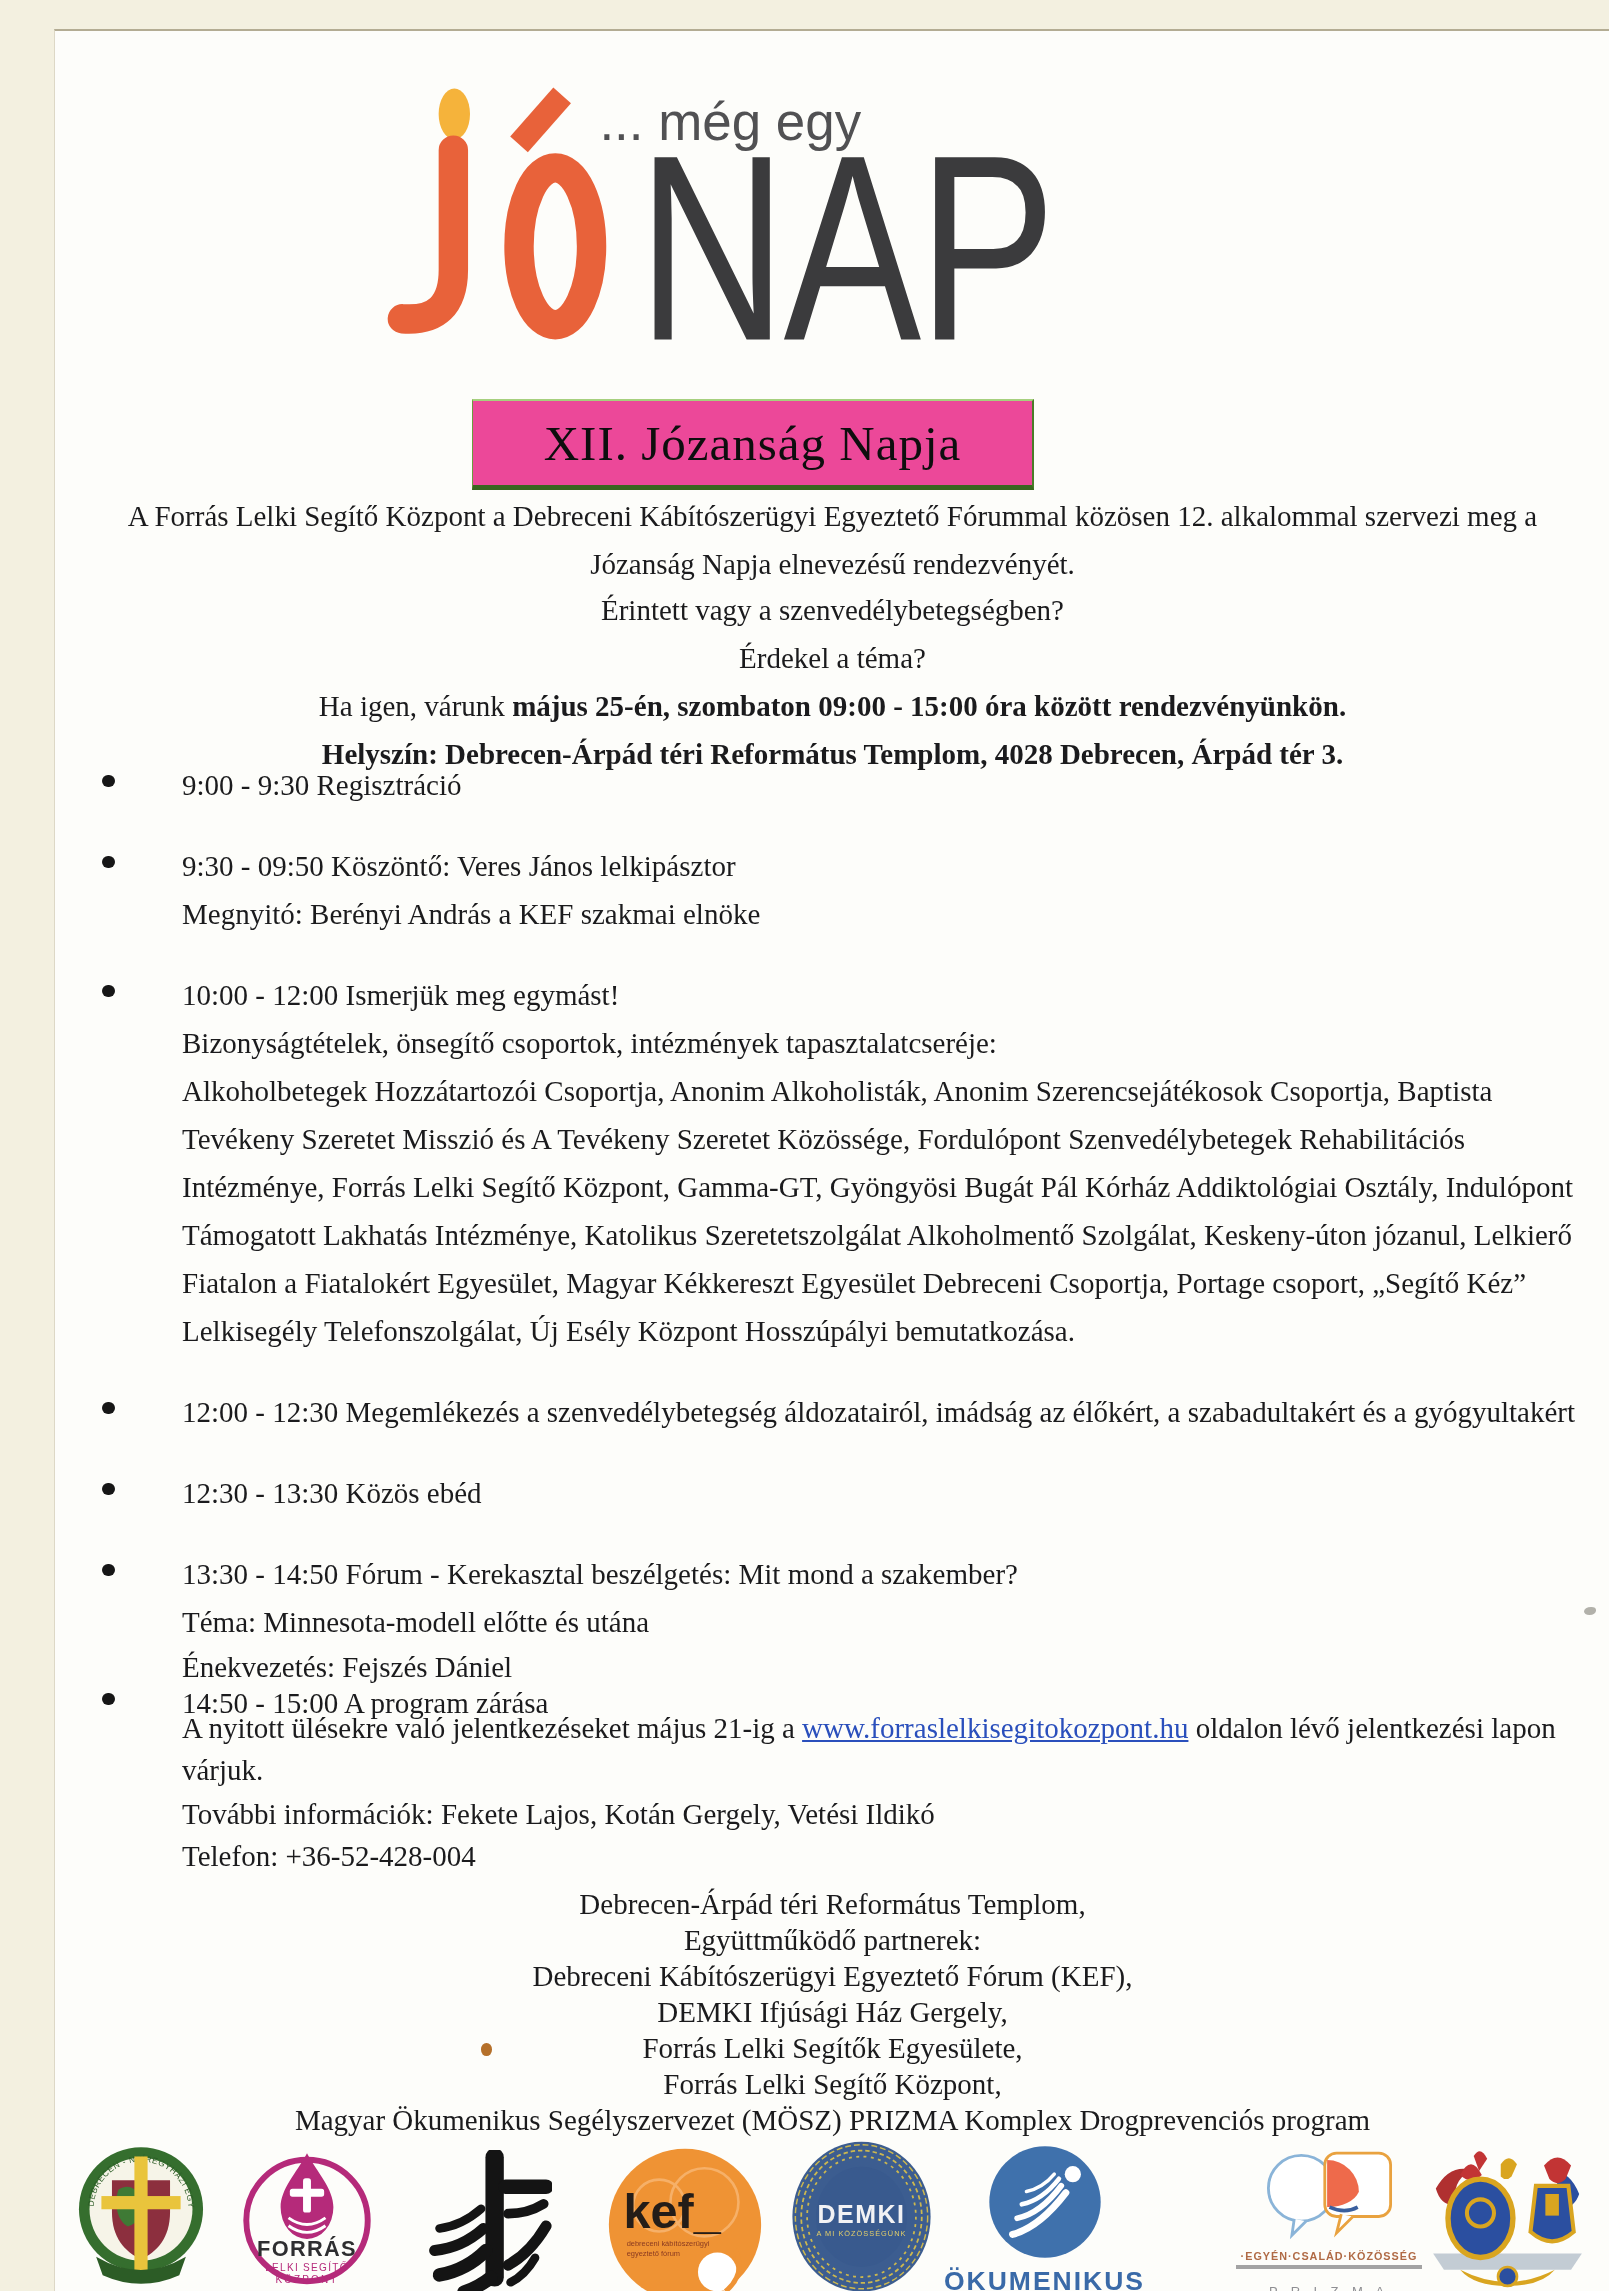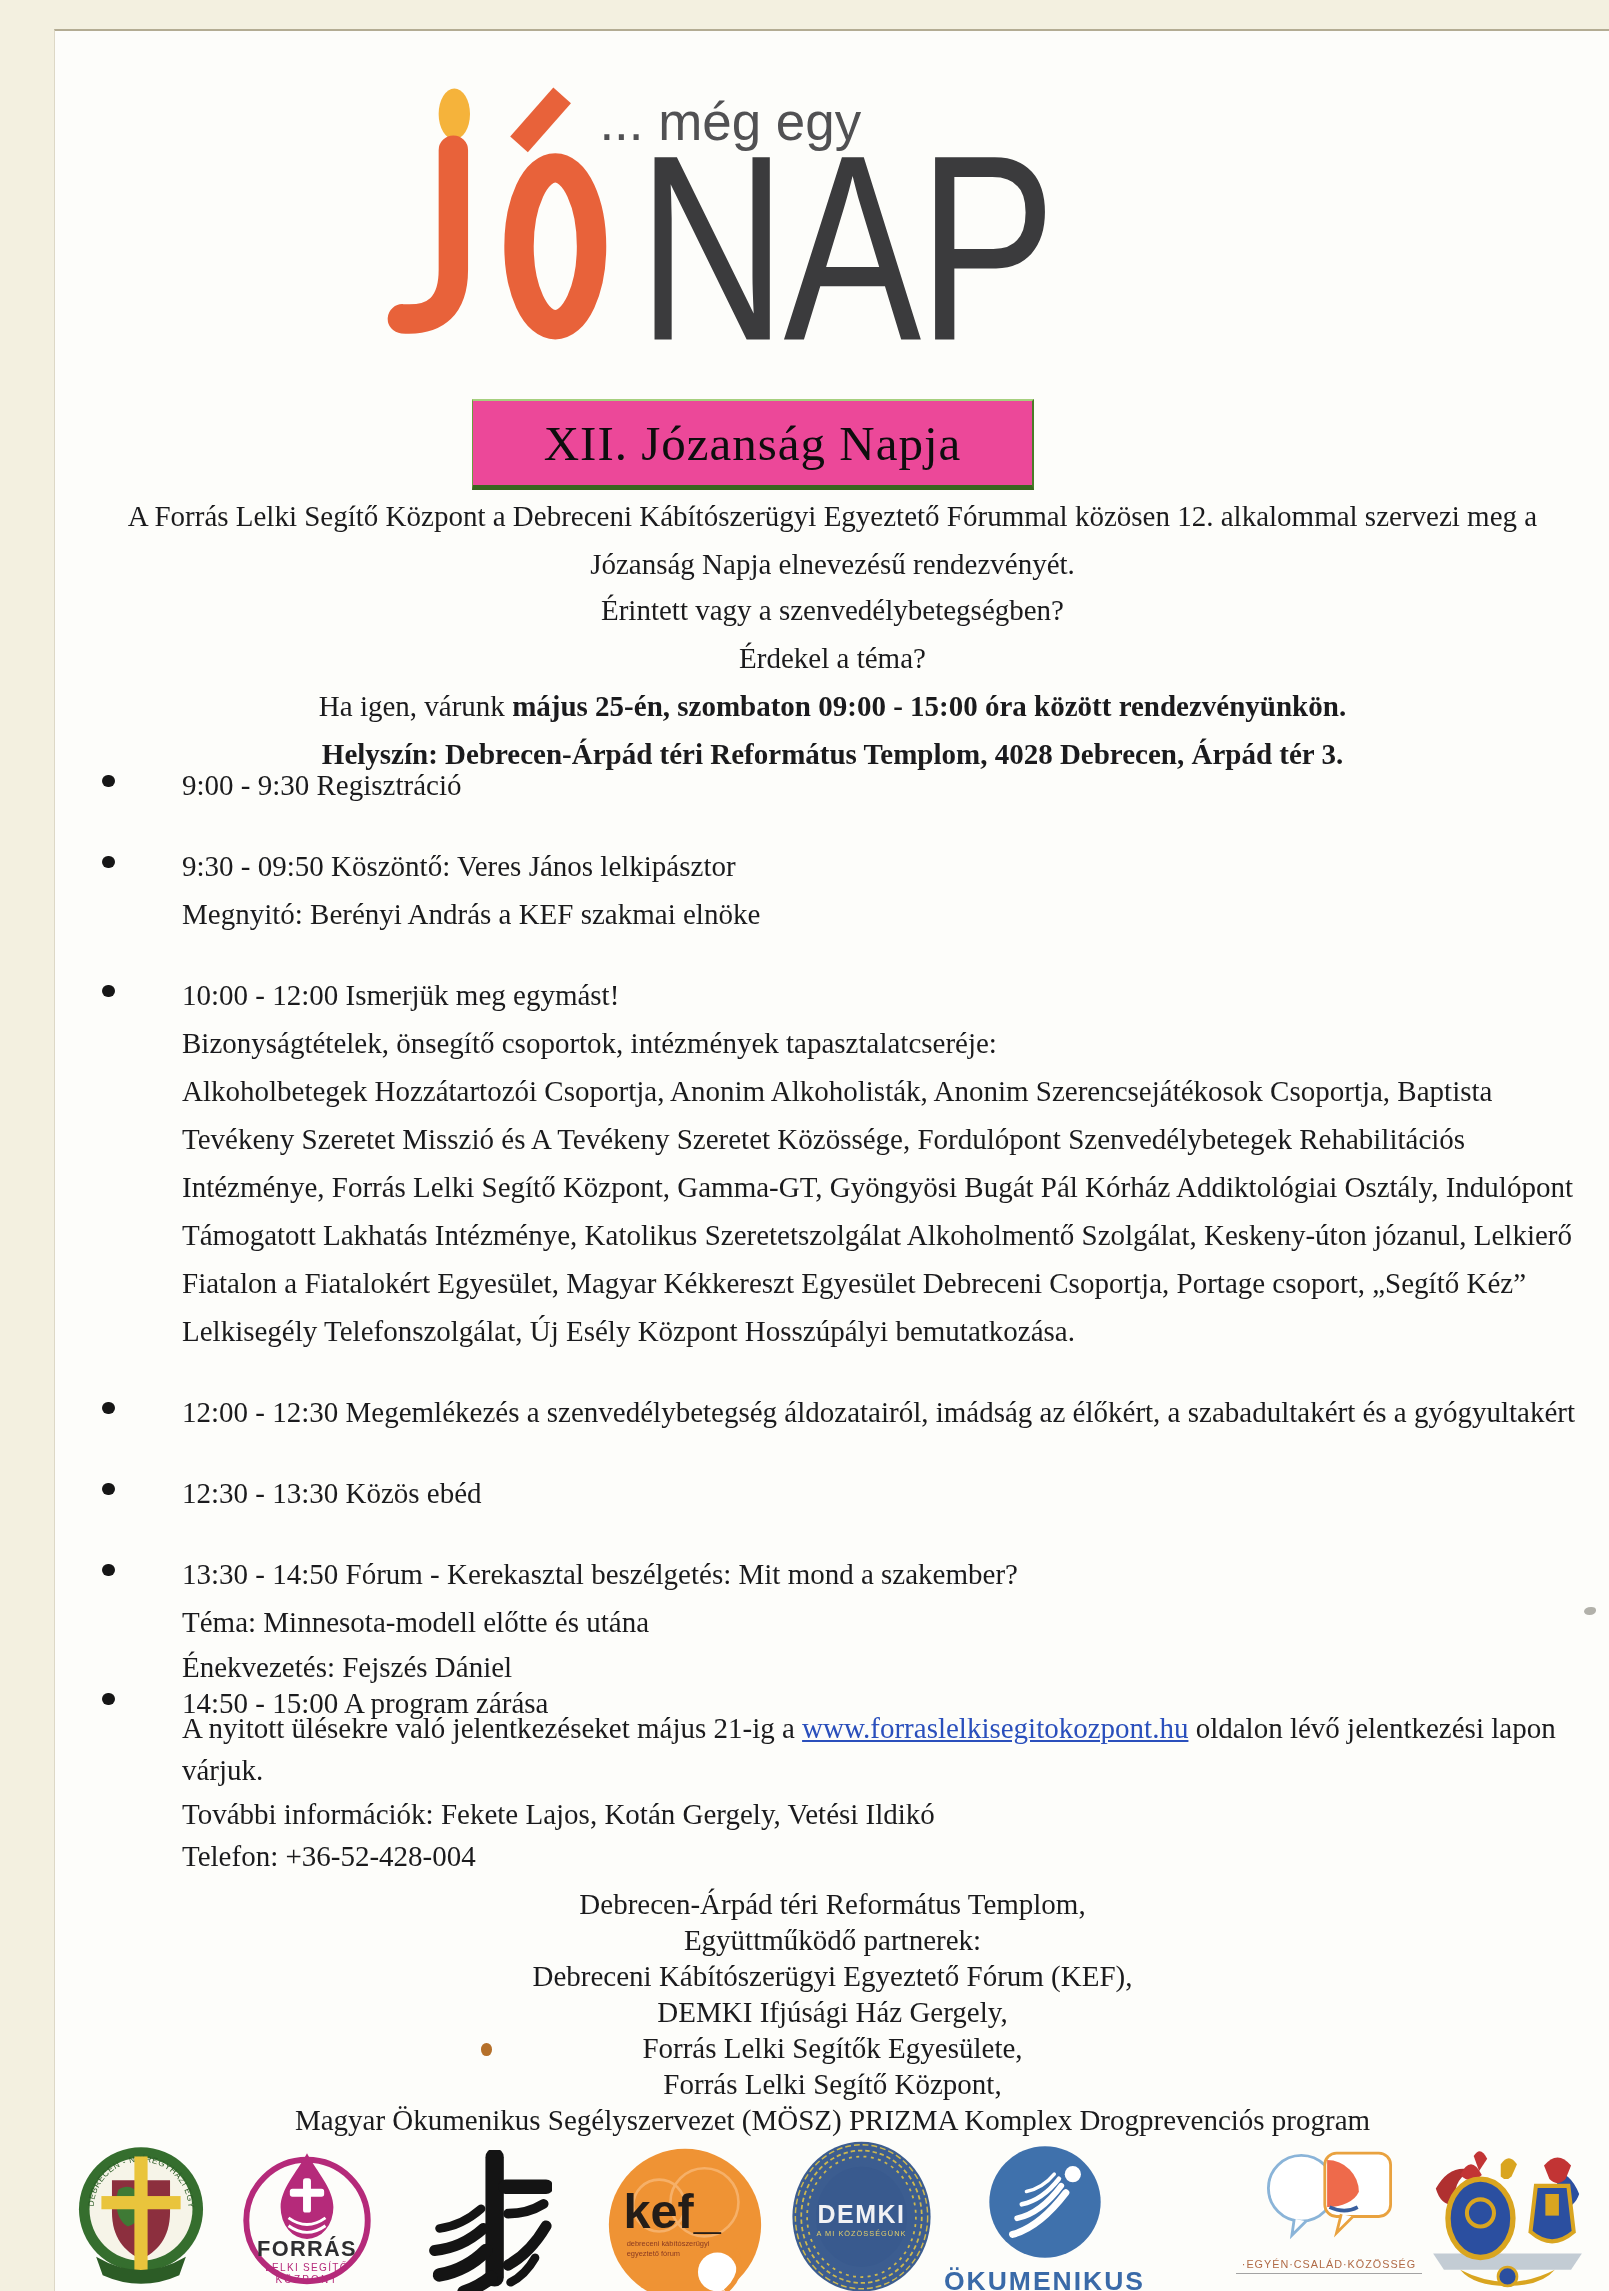--- a/index.html
+++ b/index.html
@@ -43,21 +43,21 @@
   .closing .info{margin-top:2px;}
   a.weblink{color:#2a4fbc;text-decoration:underline;}
   
   .partners{position:absolute;left:0;right:0;top:1855px;text-align:center;line-height:36px;font-size:29px;}
   .partner-dot{position:absolute;left:426px;top:157px;width:10.8px;height:12.7px;border-radius:50%;background:#b5702a;}
   
   .logo-item{position:absolute;}
   .oku-block{width:225px;text-align:center;font-family:"Liberation Sans",sans-serif;}
   .oku-t1{margin-top:2px;font-size:26.5px;font-weight:bold;color:#3a6aa8;letter-spacing:2px;}
   .prizma-block{width:186px;text-align:center;font-family:"Liberation Sans",sans-serif;}
-  .prz-1{margin-top:14px;font-size:10.8px;color:#b06a45;letter-spacing:1px;border-bottom:1px solid #a3a3a3;padding-bottom:2.9px;}
+  .prz-1{margin-top:6px;font-size:10.8px;color:#b06a45;letter-spacing:1px;border-bottom:4px solid #a3a3a3;padding-bottom:2.9px;font-weight:bold;}
   .prz-2{margin-top:15px;font-size:13px;color:#8f8f93;letter-spacing:4.9px;}
   .prz-3{margin-top:2px;font-size:8.8px;color:#c57a3f;letter-spacing:1px;}
   .speck{position:absolute;left:1529px;top:1576px;width:11.8px;height:7.8px;background:#98978f;border-radius:60% 40% 55% 45%;opacity:.75;}
   svg text{font-family:"Liberation Sans",sans-serif;}
 </style>
 </head>
 <body>
 
 <div class="page">
 

